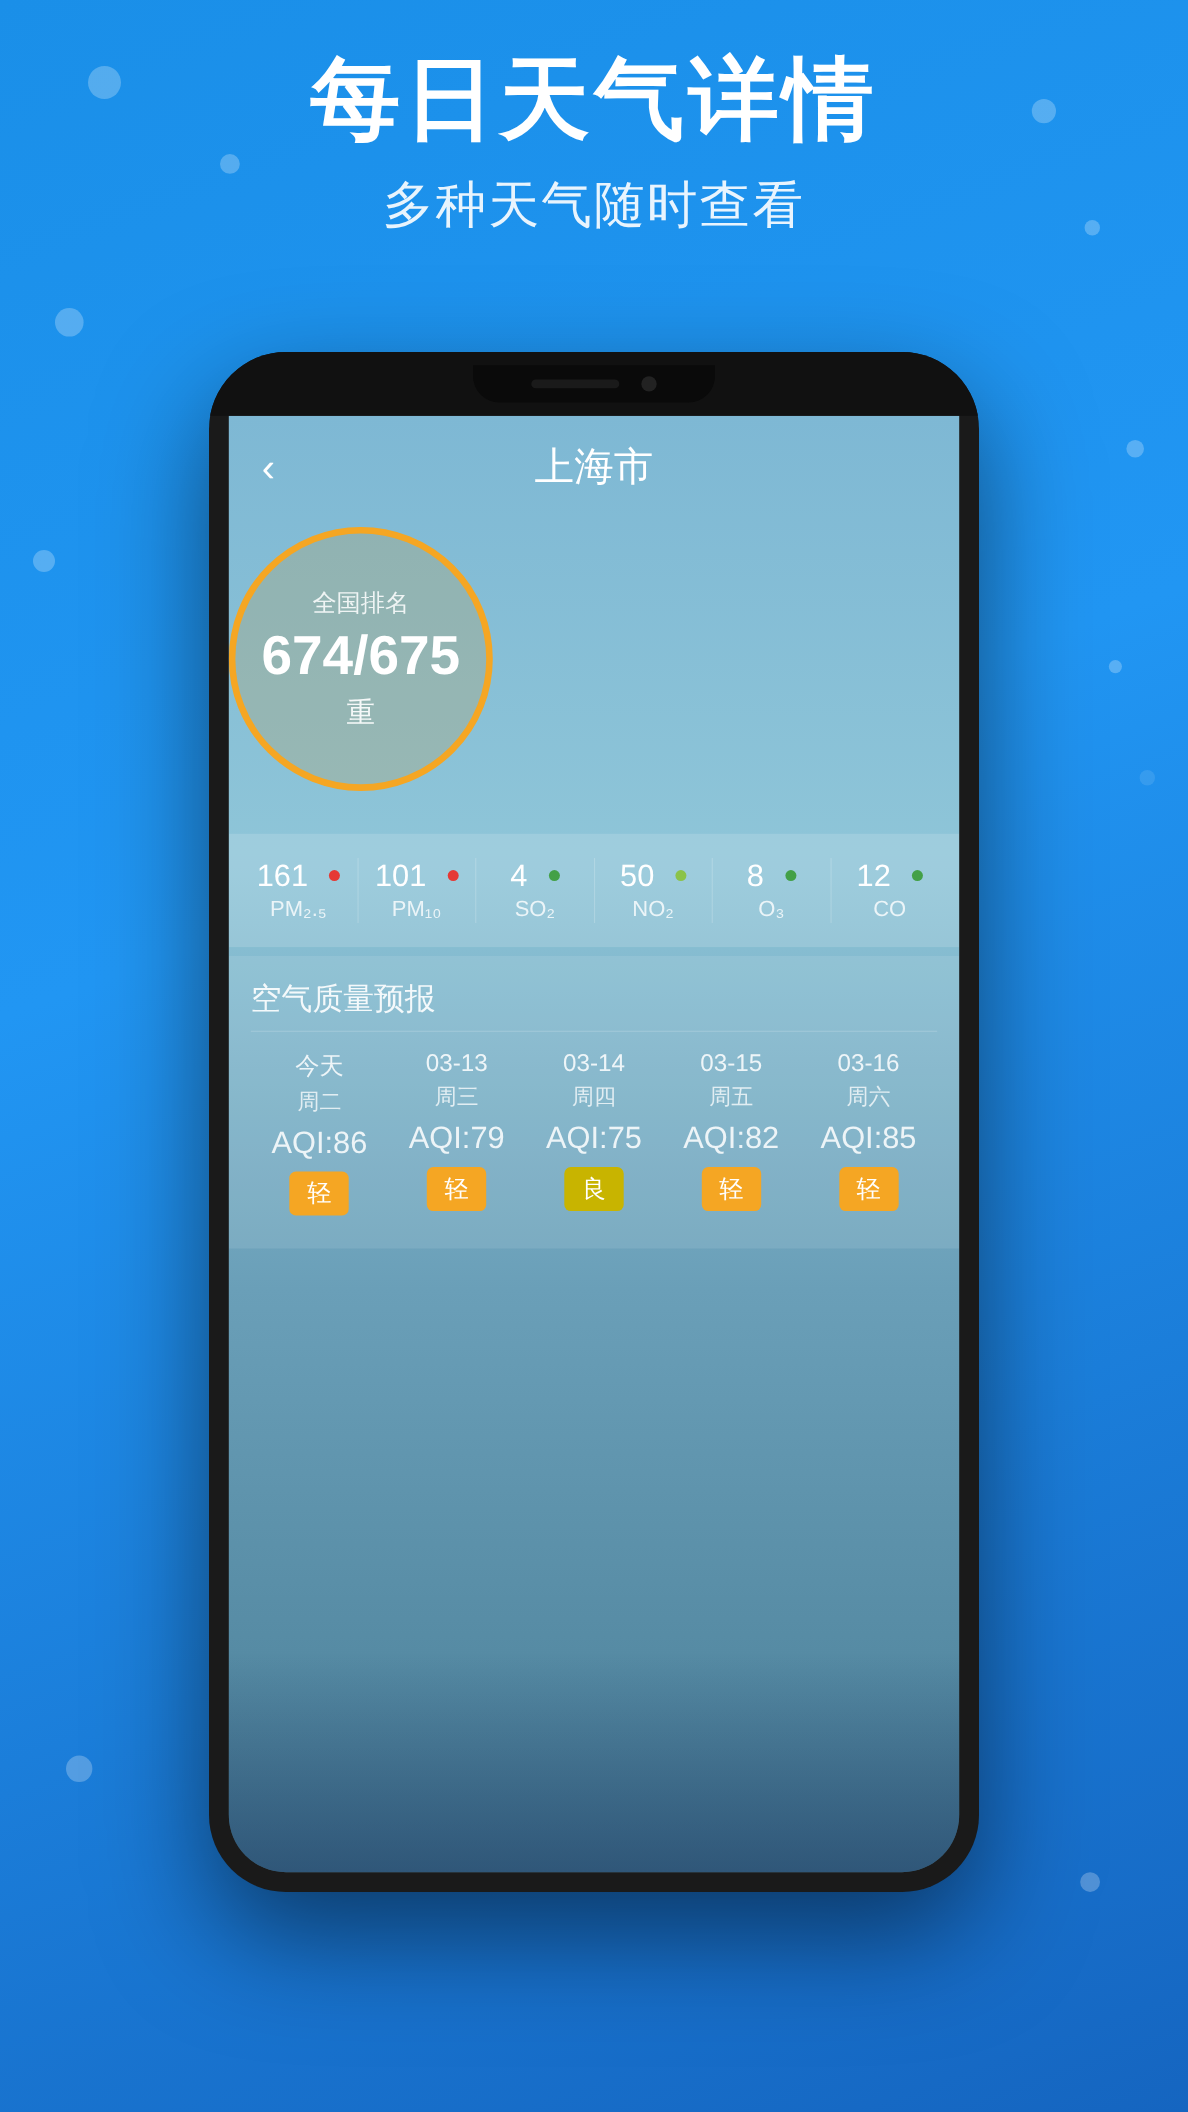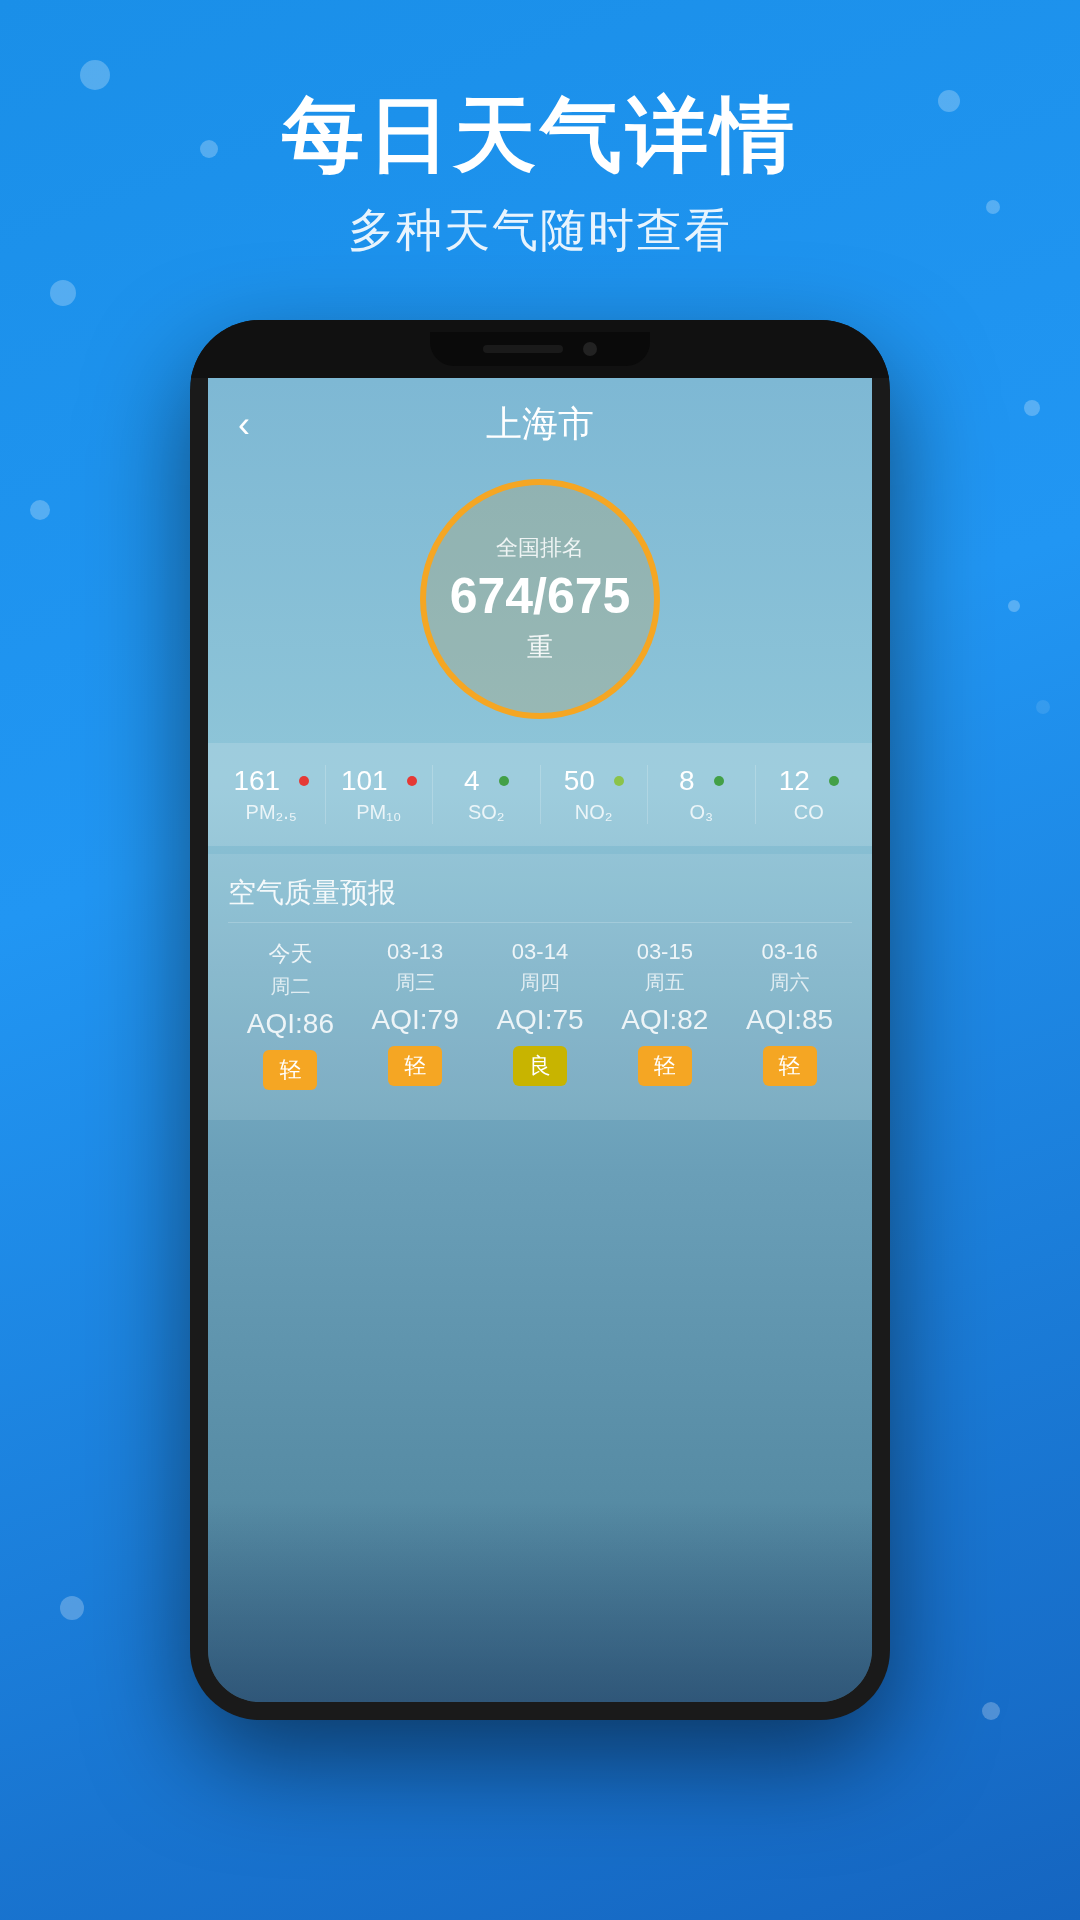--- a/index.html
+++ b/index.html
@@ -16,21 +16,21 @@
     
     .dot {
       position: absolute;
       border-radius: 50%;
       background: rgba(255,255,255,0.25);
     }
 
     
     .header-section {
       text-align: center;
-      padding-top: 88px;
+      padding-top: 44px;
       position: relative;
       z-index: 2;
     }
 
     .main-title {
       font-size: 82px;
       font-weight: 700;
       color: #fff;
       letter-spacing: 4px;
       line-height: 1.15;
@@ -140,23 +140,23 @@
 
     .update-info {
       padding: 6px 30px 16px;
       font-size: 24px;
       color: rgba(255,255,255,0.85);
     }
 
     
     .aqi-circle-container {
       display: flex;
-      justify-content: center;
-      align-items: center;
-      padding: 20px 0 24px;
+      justify-content: flex-start;
+      align-items: center;
+      padding: 20px 0 39px;
     }
 
     .aqi-circle-outer {
       width: 240px;
       height: 240px;
       border-radius: 50%;
       border: 6px solid #f5a623;
       background: rgba(180,160,100,0.3);
       display: flex;
       flex-direction: column;

